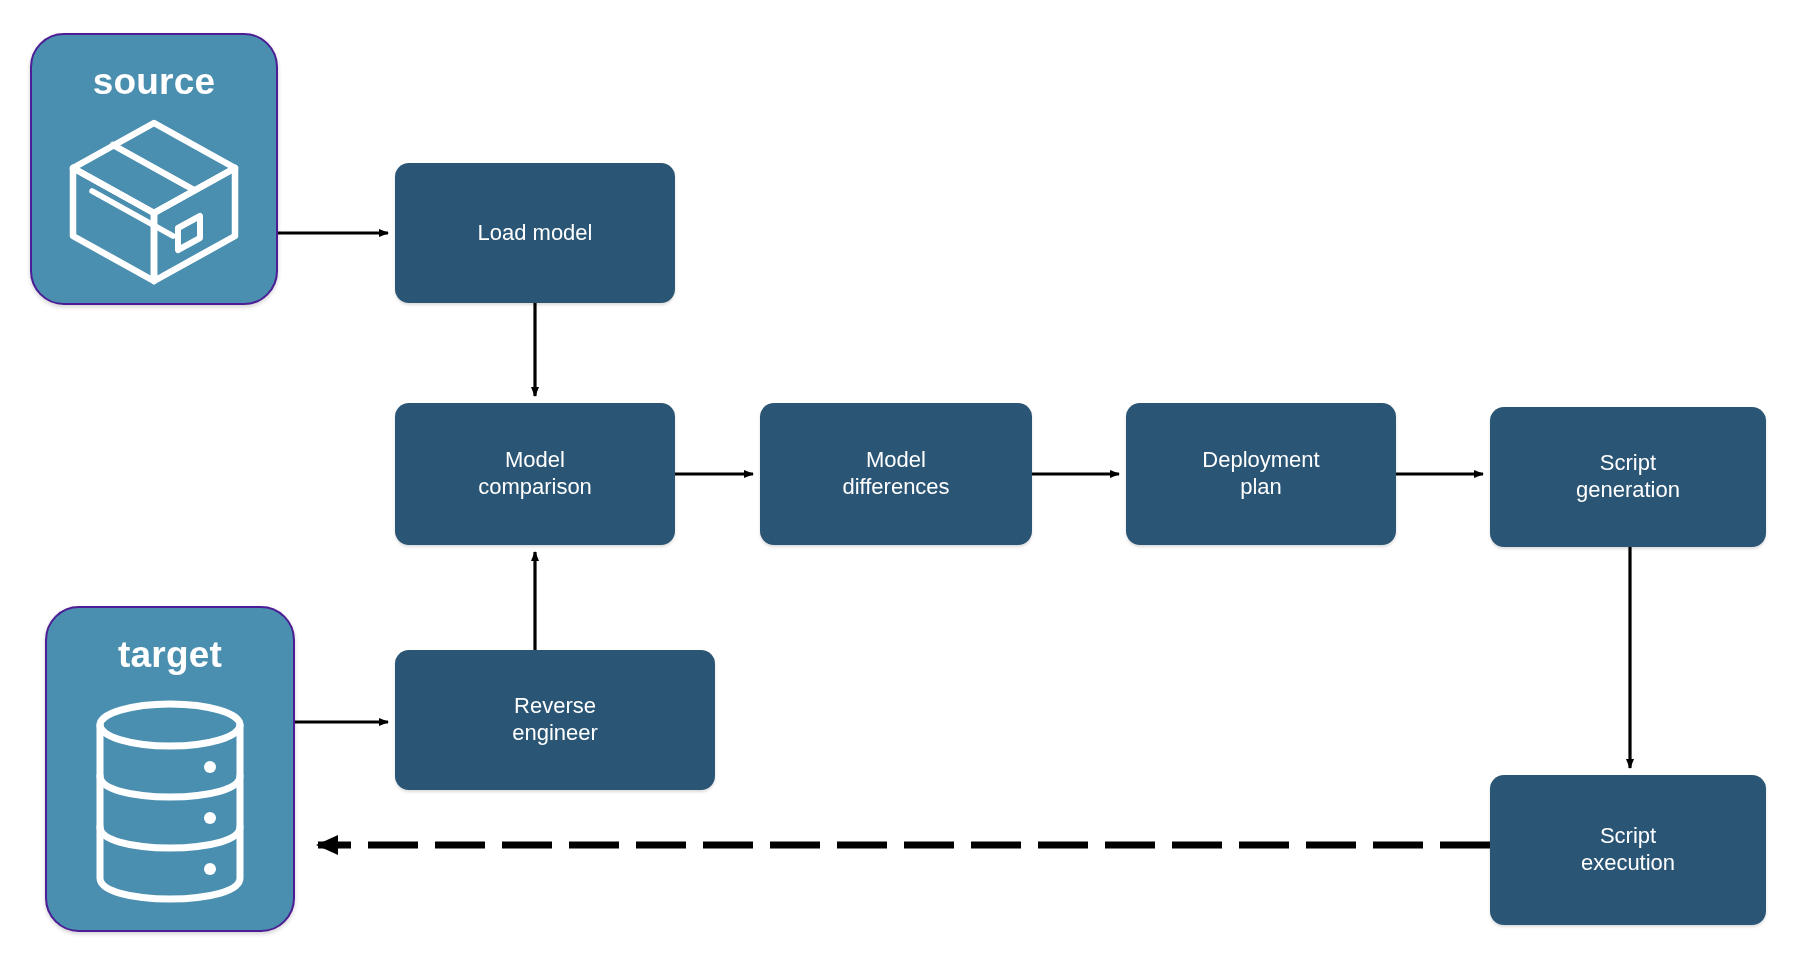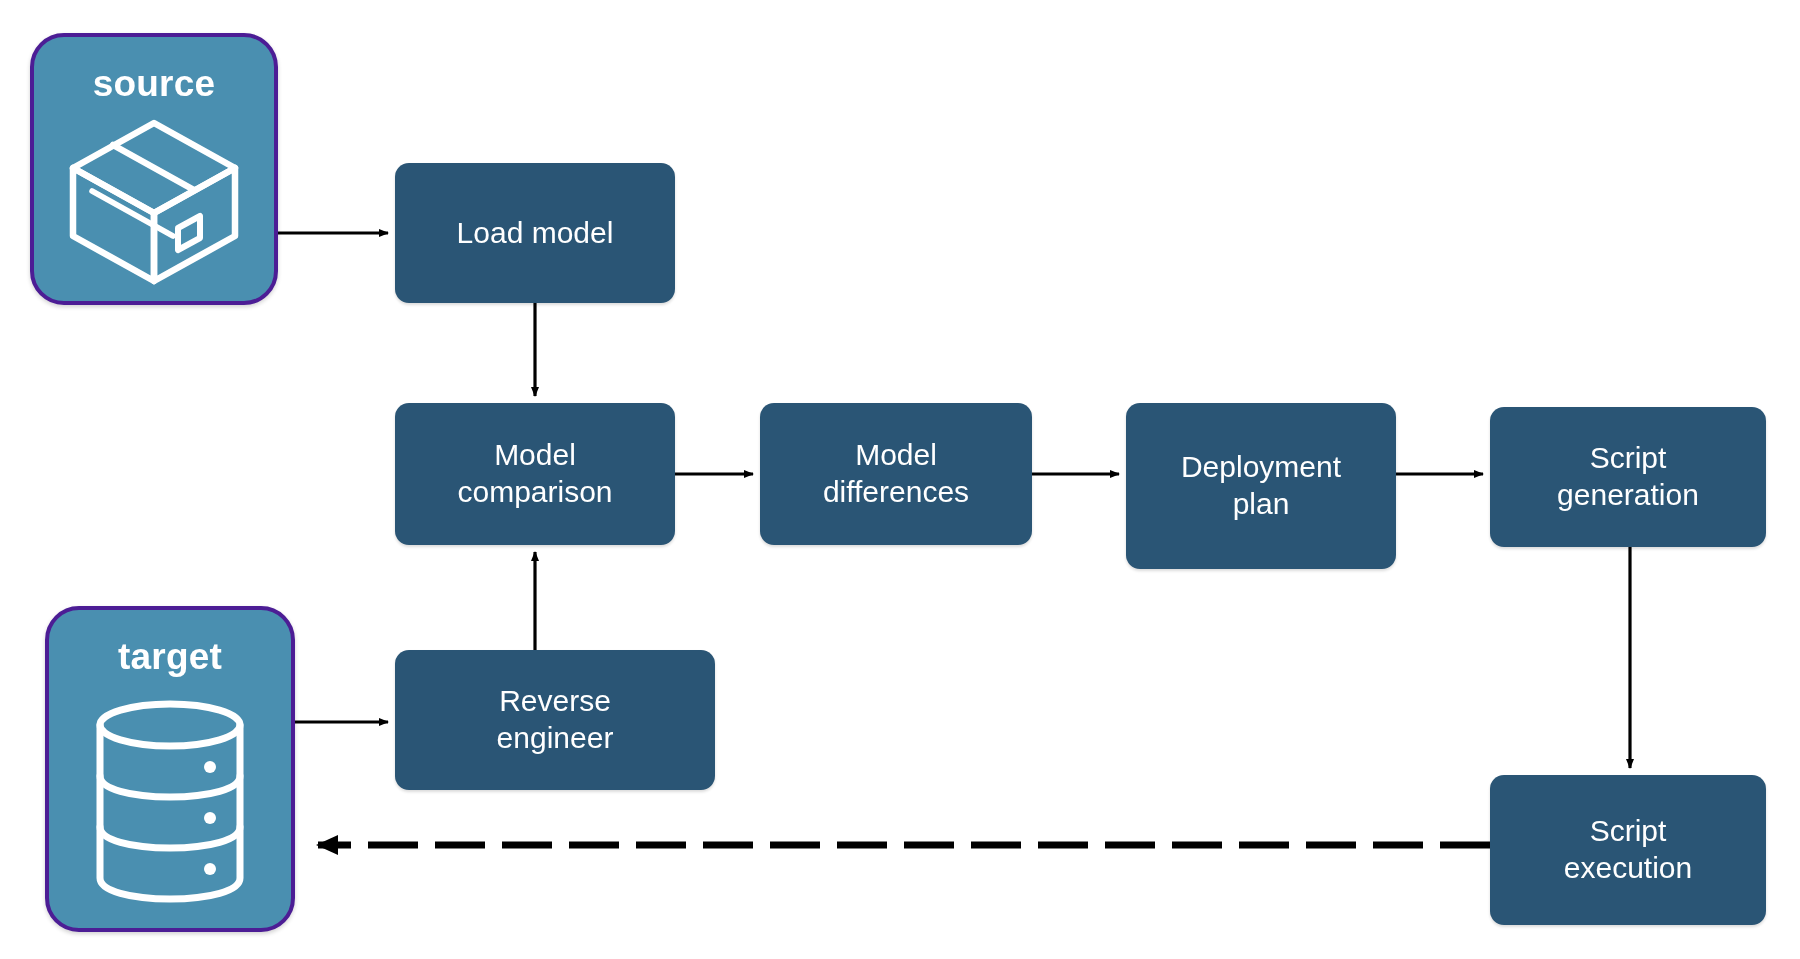--- a/index.html
+++ b/index.html
@@ -25,21 +25,21 @@
     top: 0;
     width: 1800px;
     height: 959px;
     pointer-events: none;
   }
 
   
   .endpoint {
     position: absolute;
     background: #4A8FB0;
-    border: 4px solid #4c1d95;
+    border: 2px solid #4c1d95;
     border-radius: 34px;
     box-sizing: border-box;
     display: flex;
     flex-direction: column;
     align-items: center;
     box-shadow: 0 2px 4px rgba(0,0,0,0.18);
   }
   .endpoint .ep-label {
     color: #ffffff;
     font-weight: bold;
@@ -60,21 +60,21 @@
   .proc {
     position: absolute;
     background: #2A5575;
     border-radius: 14px;
     box-sizing: border-box;
     display: flex;
     align-items: center;
     justify-content: center;
     text-align: center;
     color: #ffffff;
-    font-size: 30px;
+    font-size: 22px;
     line-height: 1.22;
     padding: 6px 10px;
     box-shadow: 0 2px 3px rgba(0,0,0,0.14);
   }
   .proc span { display: block; white-space: pre-line; }
 </style>
 </head>
 <body>
 
 <div id="canvas">
@@ -172,21 +172,21 @@
   <div class="proc" style="left:395px; top:403px; width:280px; height:142px;">
     <span>Model
 comparison</span>
   </div>
 
   <div class="proc" style="left:760px; top:403px; width:272px; height:142px;">
     <span>Model
 differences</span>
   </div>
 
-  <div class="proc" style="left:1126px; top:403px; width:270px; height:166px;">
+  <div class="proc" style="left:1126px; top:403px; width:270px; height:142px;">
     <span>Deployment
 plan</span>
   </div>
 
   <div class="proc" style="left:1490px; top:407px; width:276px; height:140px;">
     <span>Script
 generation</span>
   </div>
 
   <div class="proc" style="left:395px; top:650px; width:320px; height:140px;">

